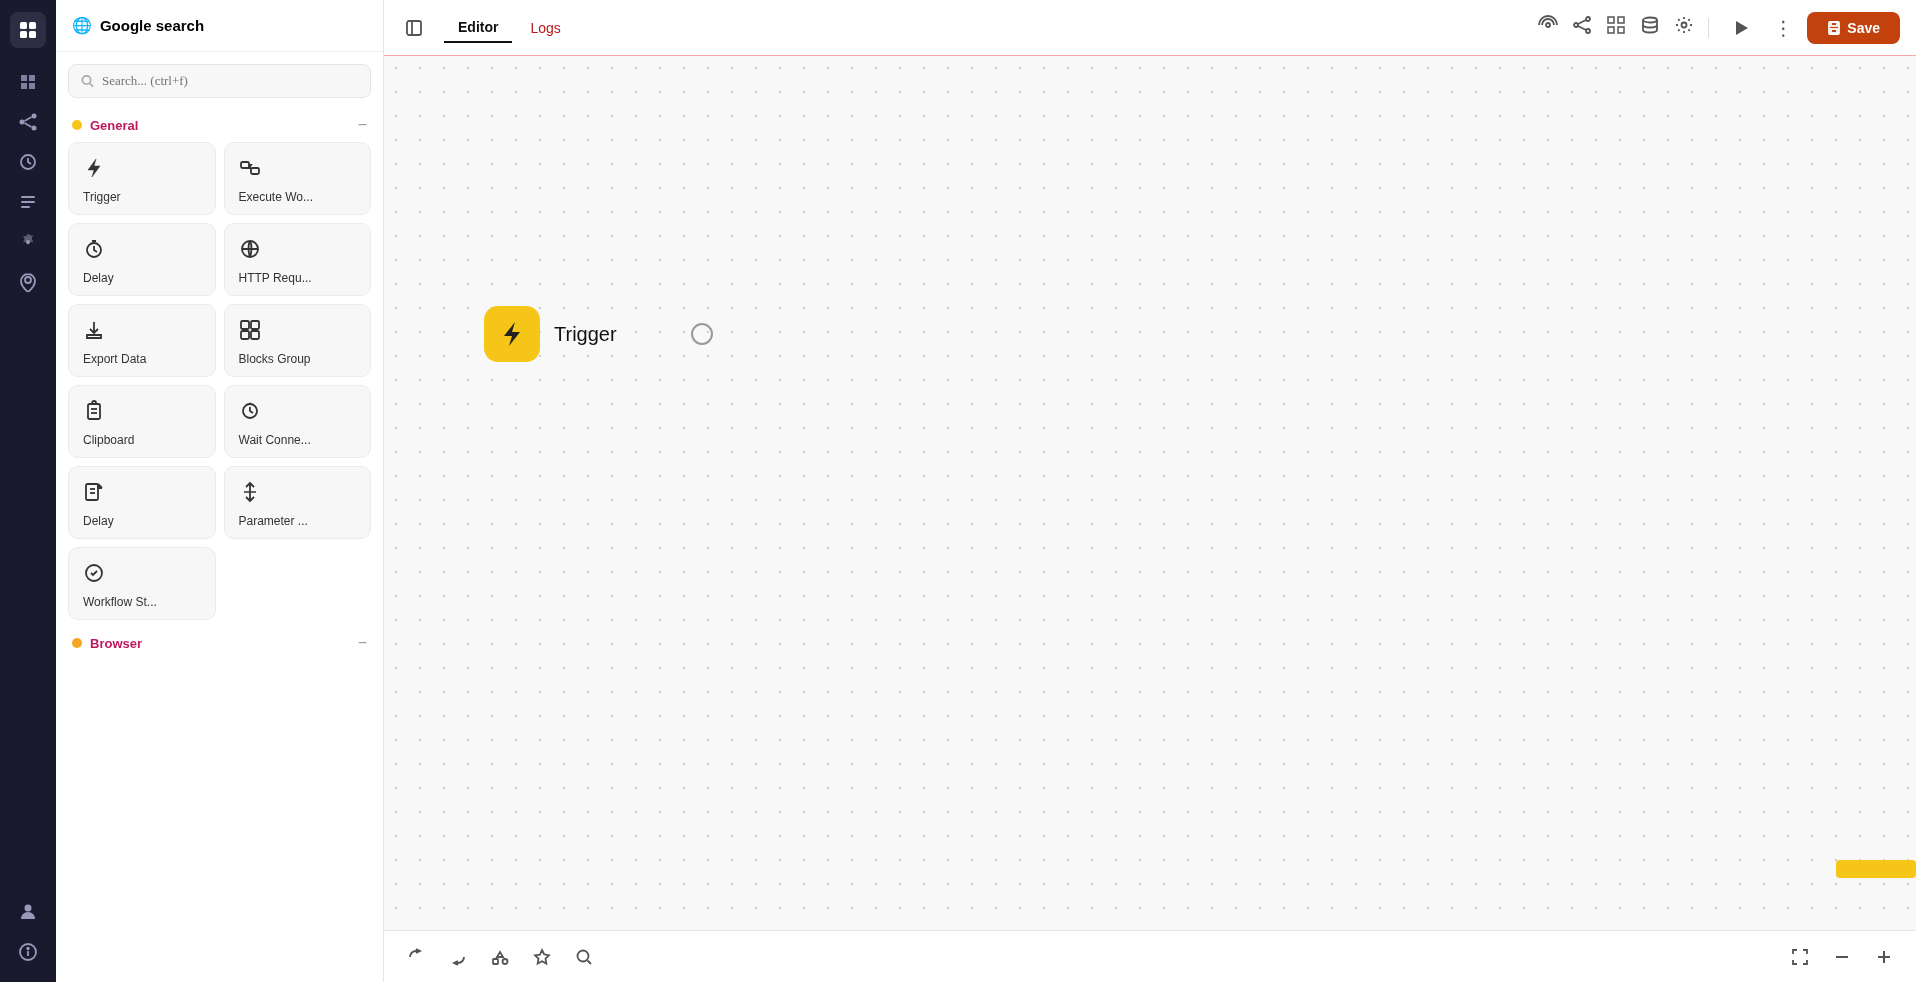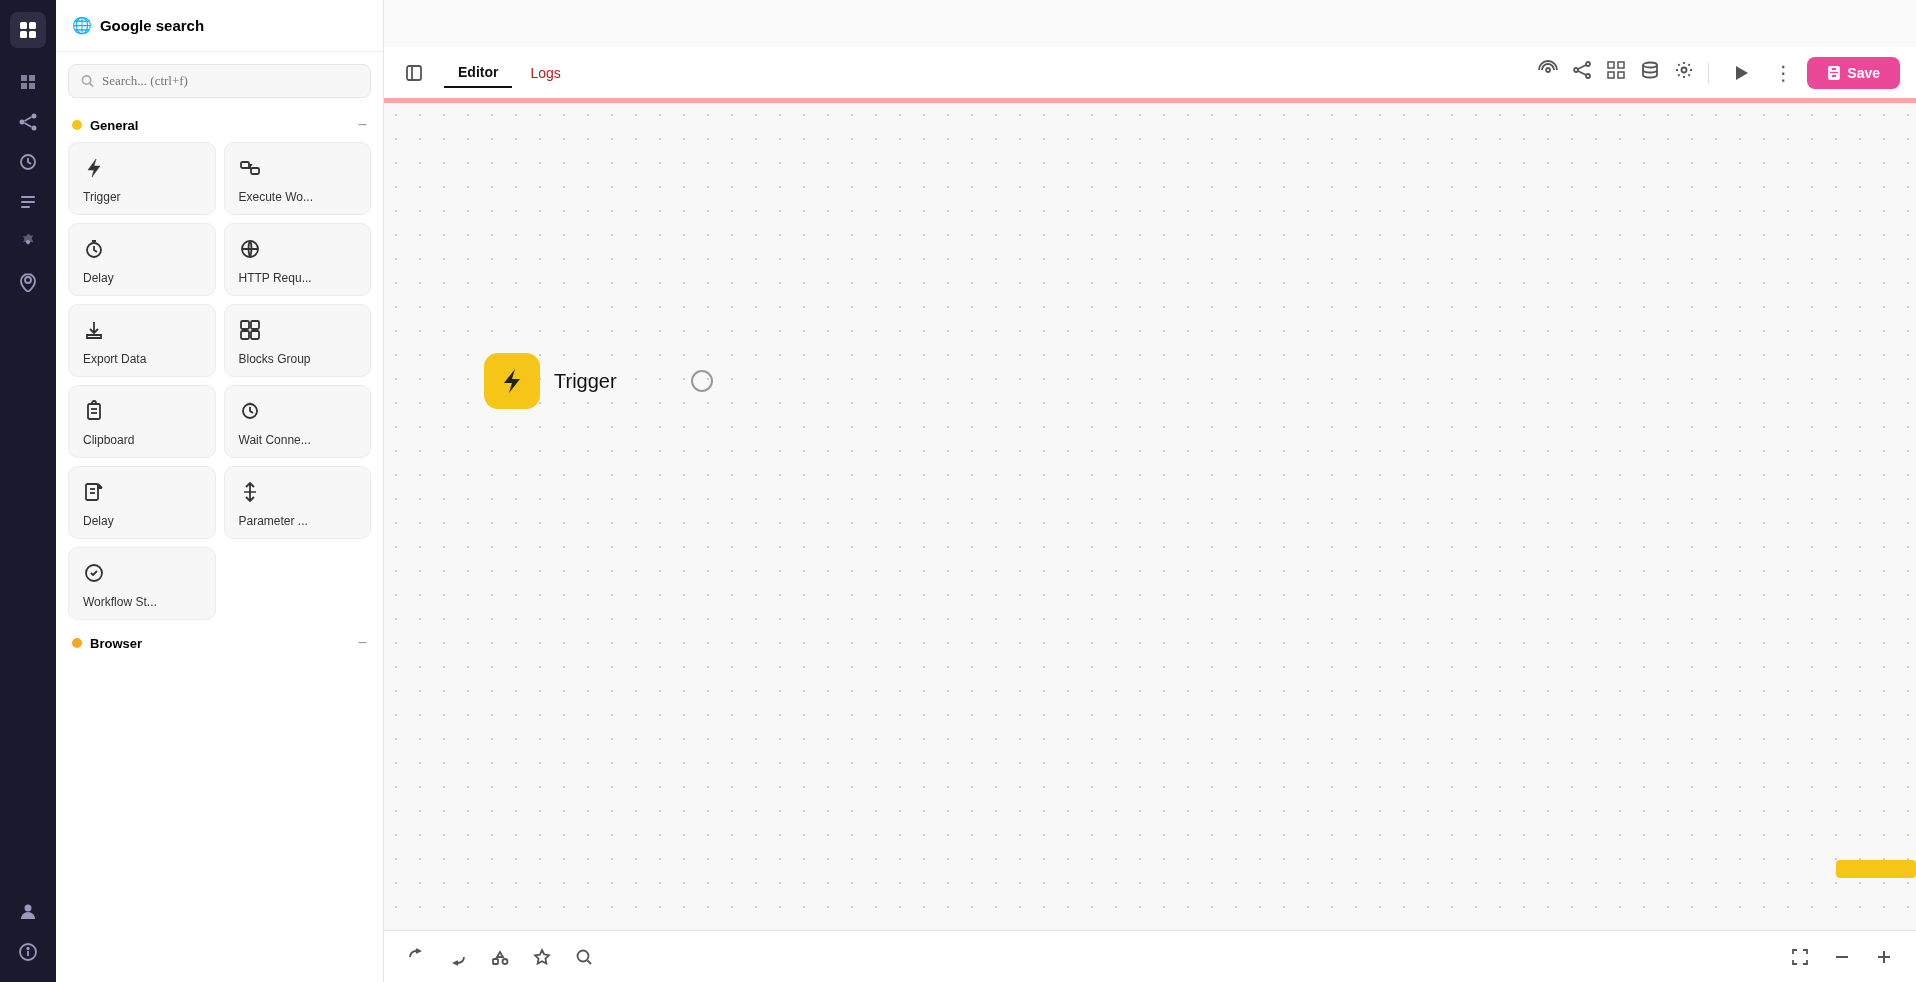--- a/index.html
+++ b/index.html
@@ -71,21 +71,21 @@
       border: none; background: transparent; outline: none; font-size: 13px; color: #555; width: 100%; font-family: Liberation Serif, serif;
     }
 
     
     .section-header {
       display: flex; align-items: center; justify-content: space-between;
       padding: 6px 16px 8px;
     }
     .section-title {
       display: flex; align-items: center; gap: 8px;
-      font-weight: 600; font-size: 13px; color: #000000;
+      font-weight: 600; font-size: 13px; color: #be185d;
     }
     .section-dot { width: 10px; height: 10px; border-radius: 50%; background: #f5c518; }
     .section-dot.browser { background: #f5a623; }
     .section-collapse { color: #999; font-size: 16px; cursor: pointer; }
 
     
     .blocks-grid {
       display: grid;
       grid-template-columns: 1fr 1fr;
       gap: 8px;
@@ -110,24 +110,23 @@
       flex: 1;
       display: flex;
       flex-direction: column;
       background: #fafafa;
     }
 
     
     .topbar {
       height: 56px;
       background: #ffffff;
-      border-bottom: 5px solid #fca5a5;
+      border-bottom: 1px solid #fca5a5;
       display: flex; align-items: center; padding: 0 16px;
       gap: 8px;
-      margin-top: 47px;
     }
     .topbar-left { display: flex; align-items: center; gap: 4px; }
     .topbar-tab {
       padding: 6px 14px;
       border-radius: 6px;
       font-size: 14px; color: #b91c1c; cursor: pointer;
     }
     .topbar-tab.active {
       color: #111; font-weight: 600;
       border-bottom: 2px solid #111;
@@ -137,21 +136,21 @@
     .topbar-icons { display: flex; align-items: center; gap: 14px; }
     .topbar-icon { font-size: 18px; color: #555; cursor: pointer; }
     .topbar-divider { width: 1px; height: 20px; background: #ddd; }
     .run-btn {
       width: 36px; height: 36px;
       display: flex; align-items: center; justify-content: center;
       border-radius: 50%; color: #555; font-size: 18px; cursor: pointer;
     }
     .more-btn { font-size: 20px; color: #555; cursor: pointer; }
     .save-btn {
-      background: #ec4899; color: white;
+      background: #c2410c; color: white;
       border: none; border-radius: 8px;
       padding: 8px 20px; font-size: 14px; font-weight: 600;
       cursor: pointer; display: flex; align-items: center; gap: 6px;
     }
 
     
     .canvas {
       flex: 1;
       position: relative;
       overflow: hidden;

